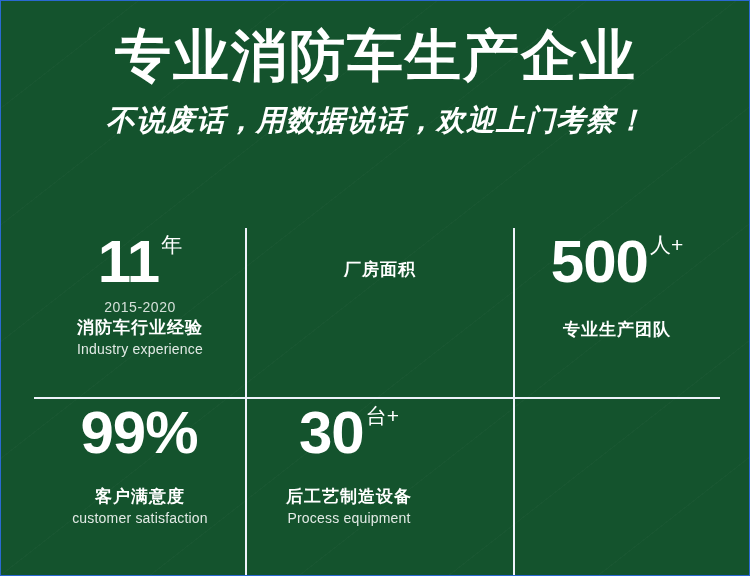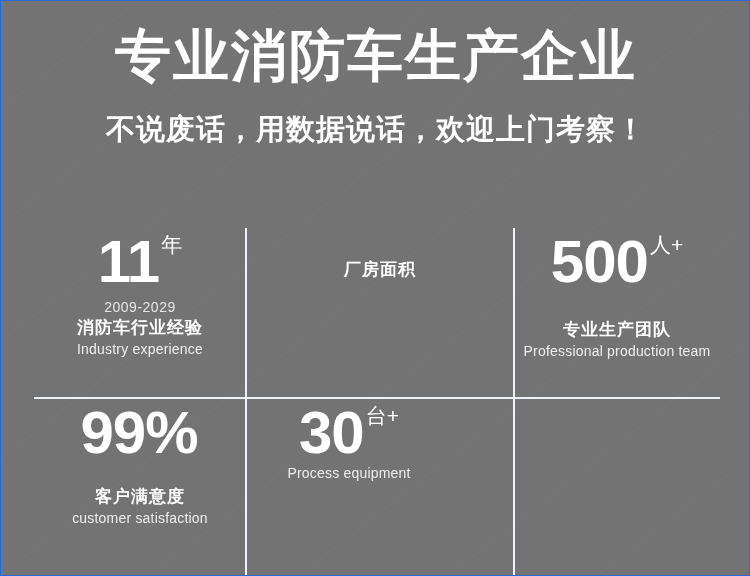--- a/index.html
+++ b/index.html
@@ -10,21 +10,21 @@
     width: 750px;
     height: 576px;
     overflow: hidden;
     font-family: "Liberation Sans", "DejaVu Sans", sans-serif;
     background: #2d70de;
   }
   .poster {
     position: relative;
     width: 750px;
     height: 576px;
-    background: #737373;
+    background: #14532d;
     box-sizing: border-box;
     border: 1px solid #2a69d2;
     overflow: hidden;
   }
   
   .poster::before {
     content: "";
     position: absolute;
     inset: 0;
     background:
@@ -48,28 +48,29 @@
     margin: 0;
     padding-top: 22px;
     font-size: 56px;
     line-height: 66px;
     font-weight: bold;
     color: #ffffff;
     letter-spacing: 2px;
     white-space: nowrap;
   }
   .subtitle {
-    margin: 12px;
+    margin: 3px;
     padding-top: 8px;
     font-size: 29px;
     line-height: 40px;
     font-weight: bold;
     color: #ffffff;
     letter-spacing: 1px;
     white-space: nowrap;
+    font-style: italic;
   }
 
   
   .grid {
     position: absolute;
     left: 33px;
     top: 195px;
     width: 686px;
     height: 365px;
     margin-top: 32px;
@@ -201,54 +202,54 @@
   <div class="grid">
 
     <div class="rows">
 
       <div class="row row-top">
 
         <div class="cell cell-a">
           <div class="bignum">
             <span class="num">11</span><span class="unit">年</span>
           </div>
-          <p class="sublabel stack-top">2009-2029</p>
+          <p class="sublabel stack-top">2015-2020</p>
           <p class="label-cn">消防车行业经验</p>
           <p class="label-en">Industry experience</p>
         </div>
 
         <div class="cell cell-b">
           <p class="label-cn stack-top-2">厂房面积</p>
         </div>
 
         <div class="cell cell-c">
           <div class="bignum">
             <span class="num">500</span><span class="unit">人+</span>
           </div>
           <p class="label-cn stack-top-2">专业生产团队</p>
-          <p class="label-en">Professional production team</p>
         </div>
 
       </div>
 
       <div class="row row-bottom">
 
         <div class="cell cell-a">
           <div class="bignum">
             <span class="num">99%</span><span class="unit"></span>
           </div>
           <p class="label-cn stack-top-3">客户满意度</p>
           <p class="label-en">customer satisfaction</p>
         </div>
 
 
         <div class="cell cell-c">
           <div class="bignum">
             <span class="num">30</span><span class="unit">台+</span>
           </div>
+          <p class="label-cn stack-top-3">后工艺制造设备</p>
           <p class="label-en">Process equipment</p>
         </div>
 
       </div>
 
     </div>
 
     <div class="line line-h"></div>
     <div class="line line-v1"></div>
     <div class="line line-v2"></div>

